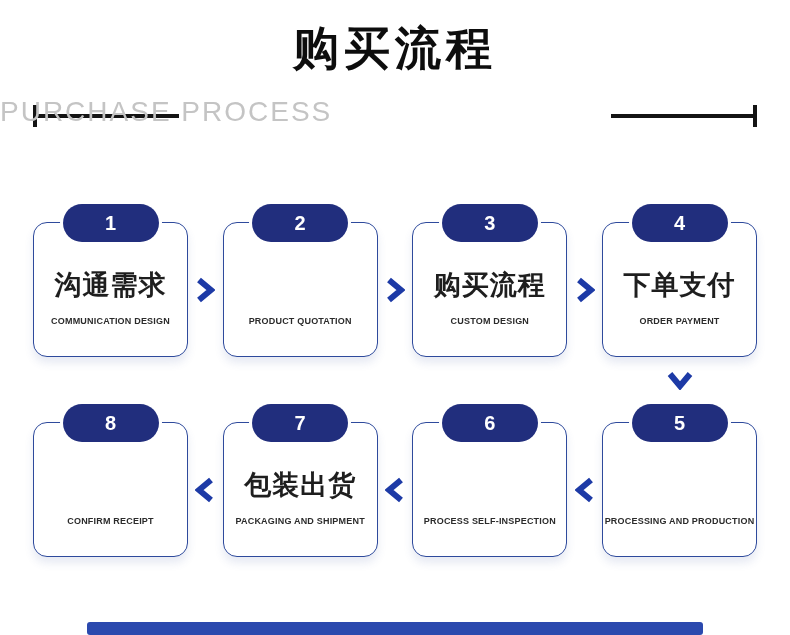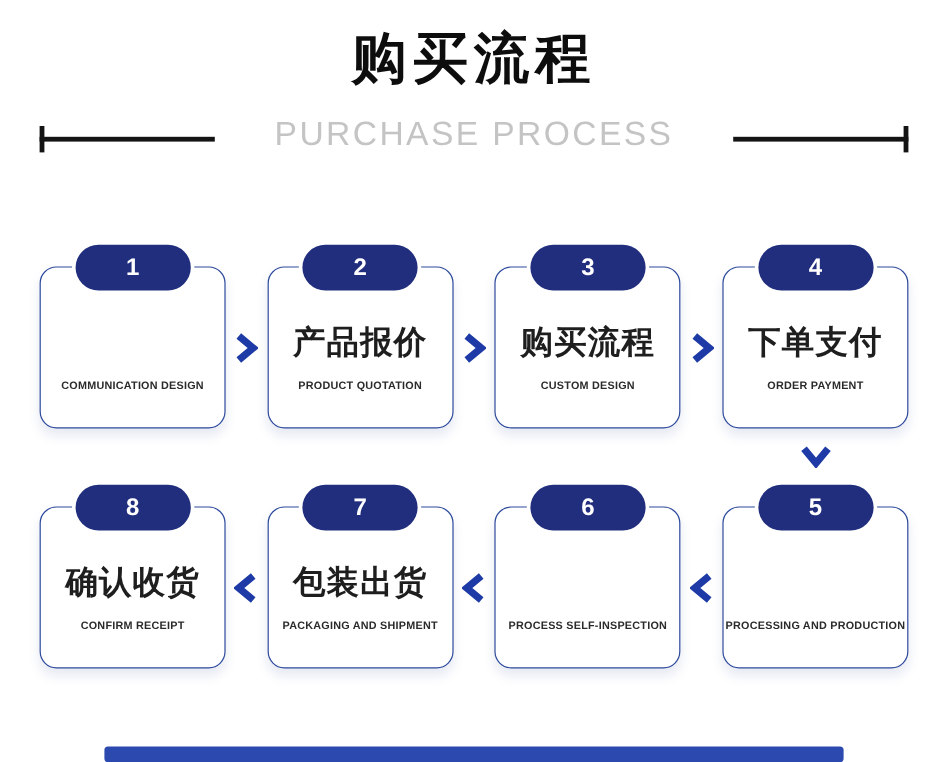--- a/index.html
+++ b/index.html
@@ -8,21 +8,21 @@
     background:#ffffff;
     font-family:"Liberation Sans","DejaVu Sans",sans-serif;
   }
   
   .title{
     position:absolute;top:18px;left:0;width:100%;text-align:center;
     font-size:46px;font-weight:700;color:var(--title_text,#0d0d0d);
     letter-spacing:5px;
   }
   .subtitle{
-    position:absolute;top:96px;left:0;width:100%;text-align:center;
+    position:absolute;top:96px;left:0;width:100%;text-align:left;
     font-size:28px;font-weight:400;color:var(--subtitle_text,#c4c4c4);
     letter-spacing:2px;
   }
   .line{position:absolute;top:114px;height:4px;background:var(--divider,#141414);}
   .line-left{left:33px;width:146px;}
   .line-right{right:33px;width:146px;}
   .line-left::before,.line-right::after{
     content:"";position:absolute;top:-9px;width:4px;height:22px;
     background:var(--divider,#141414);
   }
@@ -83,32 +83,32 @@
 <div class="title">购买流程</div>
 <div class="line line-left"></div>
 <div class="subtitle">PURCHASE PROCESS</div>
 <div class="line line-right"></div>
 
 <div class="row row1">
   <div class="card">
     <div class="pill">
         <span>1</span>
       </div>
+    <div class="zh">沟通需求</div>
     <div class="en">COMMUNICATION DESIGN</div>
   </div>
   <div class="gap chev">
     <svg width="20" height="26" viewBox="0 0 20 26">
         <path d="M4 3 L16 13 L4 23" stroke="currentColor" stroke-width="6" fill="none"></path>
       </svg>
   </div>
   <div class="card">
     <div class="pill">
         <span>2</span>
       </div>
-    <div class="zh">产品报价</div>
     <div class="en">PRODUCT QUOTATION</div>
   </div>
   <div class="gap chev">
     <svg width="20" height="26" viewBox="0 0 20 26">
         <path d="M4 3 L16 13 L4 23" stroke="currentColor" stroke-width="6" fill="none"></path>
       </svg>
   </div>
   <div class="card">
     <div class="pill">
         <span>3</span>
@@ -134,21 +134,20 @@
   <svg width="20" height="26" viewBox="0 0 20 26">
       <path d="M4 3 L16 13 L4 23" stroke="currentColor" stroke-width="6" fill="none"></path>
     </svg>
 </div>
 
 <div class="row row2">
   <div class="card">
     <div class="pill">
         <span>8</span>
       </div>
-    <div class="zh">确认收货</div>
     <div class="en">CONFIRM RECEIPT</div>
   </div>
   <div class="gap chev">
     <svg width="20" height="26" viewBox="0 0 20 26">
         <path d="M16 3 L4 13 L16 23" stroke="currentColor" stroke-width="6" fill="none"></path>
       </svg>
   </div>
   <div class="card">
     <div class="pill">
         <span>7</span>

